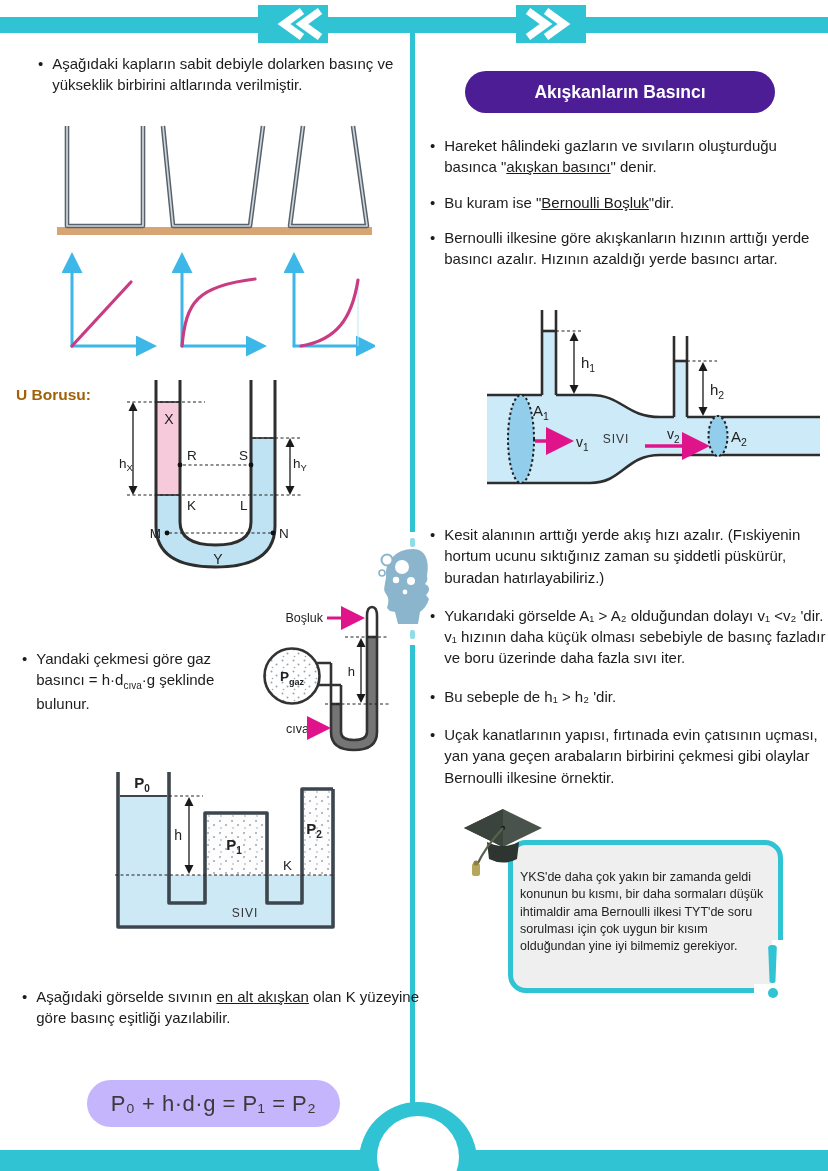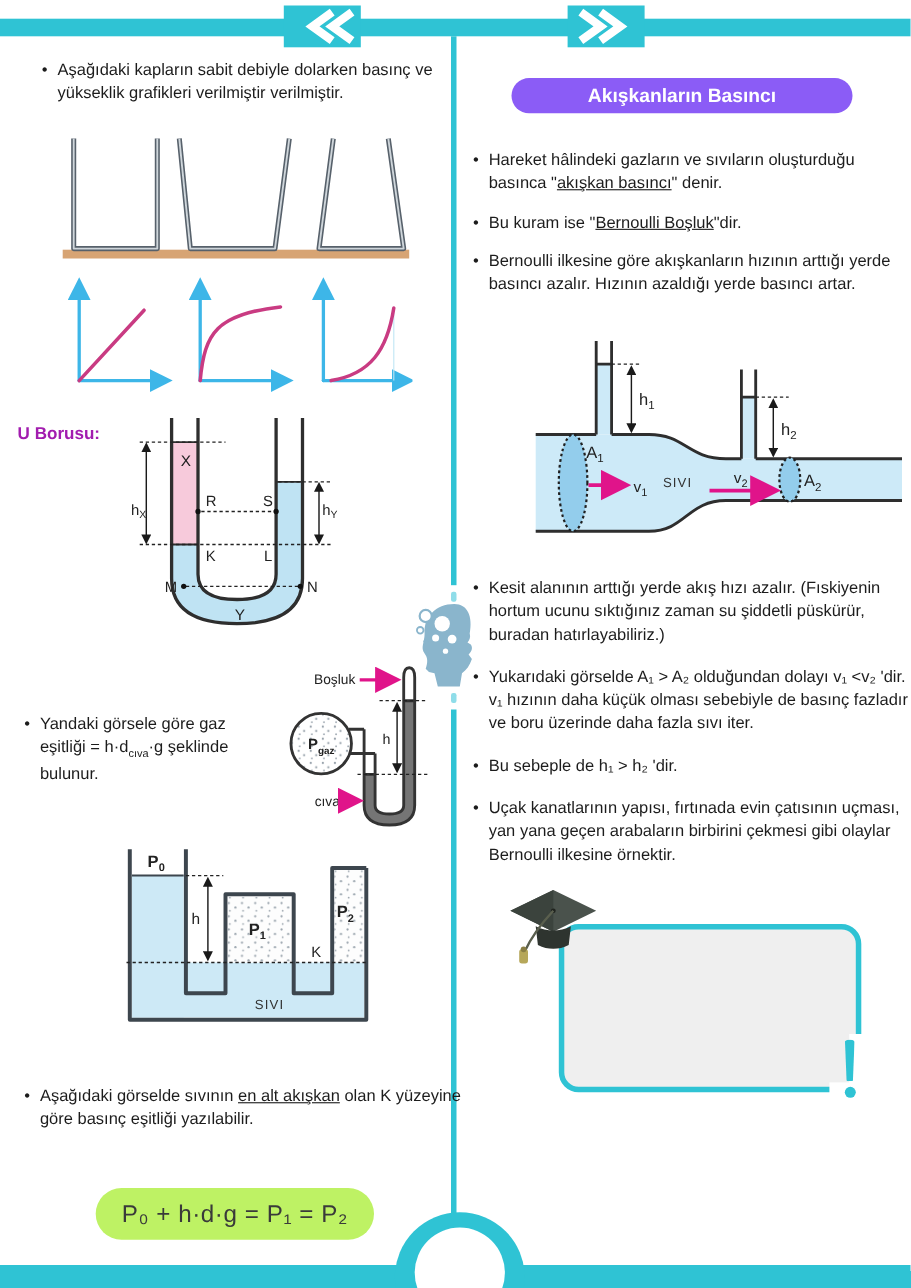--- a/index.html
+++ b/index.html
@@ -16,25 +16,25 @@
   .bullets{position:absolute;display:flex;flex-direction:column;}
   .bullet-row{display:flex;gap:9px;}
   .bullets.top-list .bullet-row{margin-bottom:14px;}
   .bullets.bottom-list .bullet-row{margin-bottom:17px;}
   .bullets.single .bullet-row{margin-bottom:0;}
   .dot{font-size:15px;line-height:1.42;flex:0 0 auto;}
   .btxt{font-size:15px;line-height:1.42;}
   .btxt .b{font-weight:400;}
   .btxt .u{text-decoration:underline;}
   .btxt sub{font-size:10px;}
-  .u-borusu{position:absolute;left:16px;top:386px;font-size:15.5px;font-weight:700;color:#a21caf;}
-  .header-pill{position:absolute;left:465px;top:71px;width:310px;height:32px;background:#8b5cf6;
+  .u-borusu{position:absolute;left:16px;top:386px;font-size:15.5px;font-weight:700;color:#a16207;}
+  .header-pill{position:absolute;left:465px;top:71px;width:310px;height:42px;background:#4c1d95;
                border-radius:21px;display:flex;align-items:center;justify-content:center;
                color:#fff;font-weight:700;font-size:17.5px;}
-  .formula-box{position:absolute;left:87px;top:1080px;width:253px;height:47px;background:#bef264;
+  .formula-box{position:absolute;left:87px;top:1080px;width:253px;height:47px;background:#c4b5fd;
                border-radius:24px;display:flex;align-items:center;justify-content:center;
                font-size:22px;color:#3a3a3a;letter-spacing:.5px;}
   .note-box{position:absolute;left:508px;top:840px;width:275px;height:153px;background:#efefef;
             border:5px solid #2fc3d4;border-radius:18px;box-sizing:border-box;}
   .note-text{position:absolute;left:520px;top:869px;width:253px;font-size:12.5px;line-height:1.38;color:#222;}
   .gap-patch{position:absolute;background:#fff;}
   .excl-bar{position:absolute;left:767px;top:945px;width:11px;height:38px;background:#2fc3d4;
             border-radius:5px;clip-path:polygon(10% 0,90% 0,76% 100%,24% 100%);}
   .excl-dot{position:absolute;left:768px;top:988px;width:10px;height:10px;border-radius:50%;background:#2fc3d4;}
   svg text{font-family:"Liberation Sans","DejaVu Sans",sans-serif;}
@@ -74,21 +74,21 @@
     <circle cx="9" cy="37" r="2" fill="#8ab5cc"></circle>
   </svg>
 
   <div class="bottom-bar"></div>
   <div class="bottom-ring"></div>
   <div class="bottom-ring-hole"></div>
 
   <div class="bullets single" style="left:38px;top:53px;width:366px;">
       <div class="bullet-row">
         <span class="dot">•</span>
-        <span class="btxt"><span>Aşağıdaki kapların sabit debiyle dolarken basınç ve yükseklik grafikleri verilmiştir verilmiştir.</span></span>
+        <span class="btxt"><span>Aşağıdaki kapların sabit debiyle dolarken basınç ve yükseklik birbirini altlarında verilmiştir.</span></span>
       </div>
     </div>
 
   <svg class="abs" style="left:55px;top:116px" width="320" height="124" viewBox="0 0 320 124">
     <rect x="2" y="111" width="315" height="8" fill="#d7a474"></rect>
     <g fill="none" stroke="#57616b" stroke-width="4.6" stroke-linejoin="round">
       <path d="M12,10 L12,110 L88,110 L88,10"></path>
       <path d="M108,10 L118,110 L195,110 L208,10"></path>
       <path d="M248,10 L235,110 L312,110 L298,10"></path>
     </g>
@@ -167,21 +167,21 @@
     <text x="74" y="134" font-size="13.5" fill="#222">K</text>
     <text x="127" y="134" font-size="13.5" fill="#222">L</text>
     <text x="48" y="162" font-size="13.5" fill="#222" text-anchor="end">M</text>
     <text x="166" y="162" font-size="13.5" fill="#222">N</text>
     <text x="105" y="188" font-size="14" fill="#222" text-anchor="middle">Y</text>
   </svg>
 
   <div class="bullets single" style="left:22px;top:648px;width:222px;">
       <div class="bullet-row">
         <span class="dot">•</span>
-        <span class="btxt"><span>Yandaki görsele göre gaz eşitliği = h·d</span><sub>cıva</sub><span>·g şeklinde bulunur.</span></span>
+        <span class="btxt"><span>Yandaki çekmesi göre gaz basıncı = h·d</span><sub>cıva</sub><span>·g şeklinde bulunur.</span></span>
       </div>
     </div>
 
   <svg class="abs" style="left:247px;top:592px" width="178" height="172" viewBox="0 0 178 172">
     <defs>
       <pattern id="dotsA" width="11" height="11" patternUnits="userSpaceOnUse">
         <rect width="11" height="11" fill="#fff"></rect>
         <circle cx="2.5" cy="2.5" r="1" fill="#9aa4ad"></circle>
         <circle cx="7.5" cy="6.5" r="1" fill="#9aa4ad"></circle>
         <circle cx="3.5" cy="9.5" r="0.8" fill="#9aa4ad"></circle>
@@ -348,20 +348,21 @@
       </div>
       <div class="bullet-row">
         <span class="dot">•</span>
         <span class="btxt"><span>Uçak kanatlarının yapısı, fırtınada evin çatısının uçması, yan yana geçen arabaların birbirini çekmesi gibi olaylar Bernoulli ilkesine örnektir.</span></span>
       </div>
     </div>
 
   <div class="note-box"></div>
   <div class="gap-patch" style="left:772px;top:940px;width:16px;height:50px;"></div>
   <div class="gap-patch" style="left:754px;top:984px;width:28px;height:13px;"></div>
+  <div class="note-text">YKS'de daha çok yakın bir zamanda geldi konunun bu kısmı, bir daha sormaları düşük ihtimaldir ama Bernoulli ilkesi TYT'de soru sorulması için çok uygun bir kısım olduğundan yine iyi bilmemiz gerekiyor.</div>
   <div class="excl-bar"></div>
   <div class="excl-dot"></div>
 
   <svg class="abs" style="left:458px;top:800px" width="90" height="82" viewBox="0 0 90 82">
     <polygon points="6,28 45,9 84,28 45,47" fill="#4a524c"></polygon>
     <polygon points="6,28 45,9 45,47" fill="#3b433d"></polygon>
     <path d="M29,42 Q45,50 61,42 L59,59 Q45,66 31,59 Z" fill="#2e342f"></path>
     <circle cx="45" cy="28" r="2.2" fill="#20241f"></circle>
     <path d="M45,28 C32,42 24,54 19,65" stroke="#5a5f4e" stroke-width="2.2" fill="none"></path>
     <rect x="14" y="63" width="8" height="13" rx="2.5" fill="#b6a75a"></rect>

